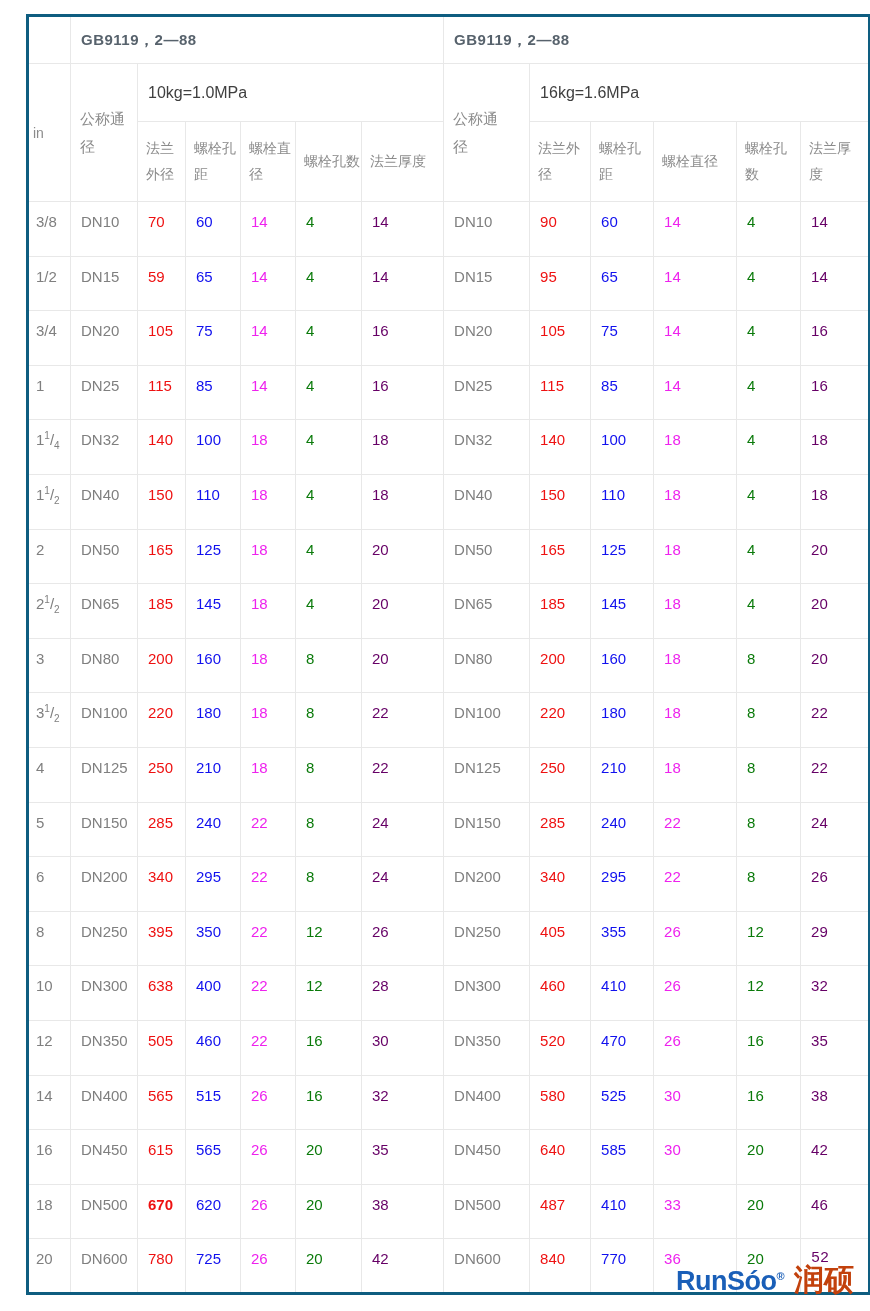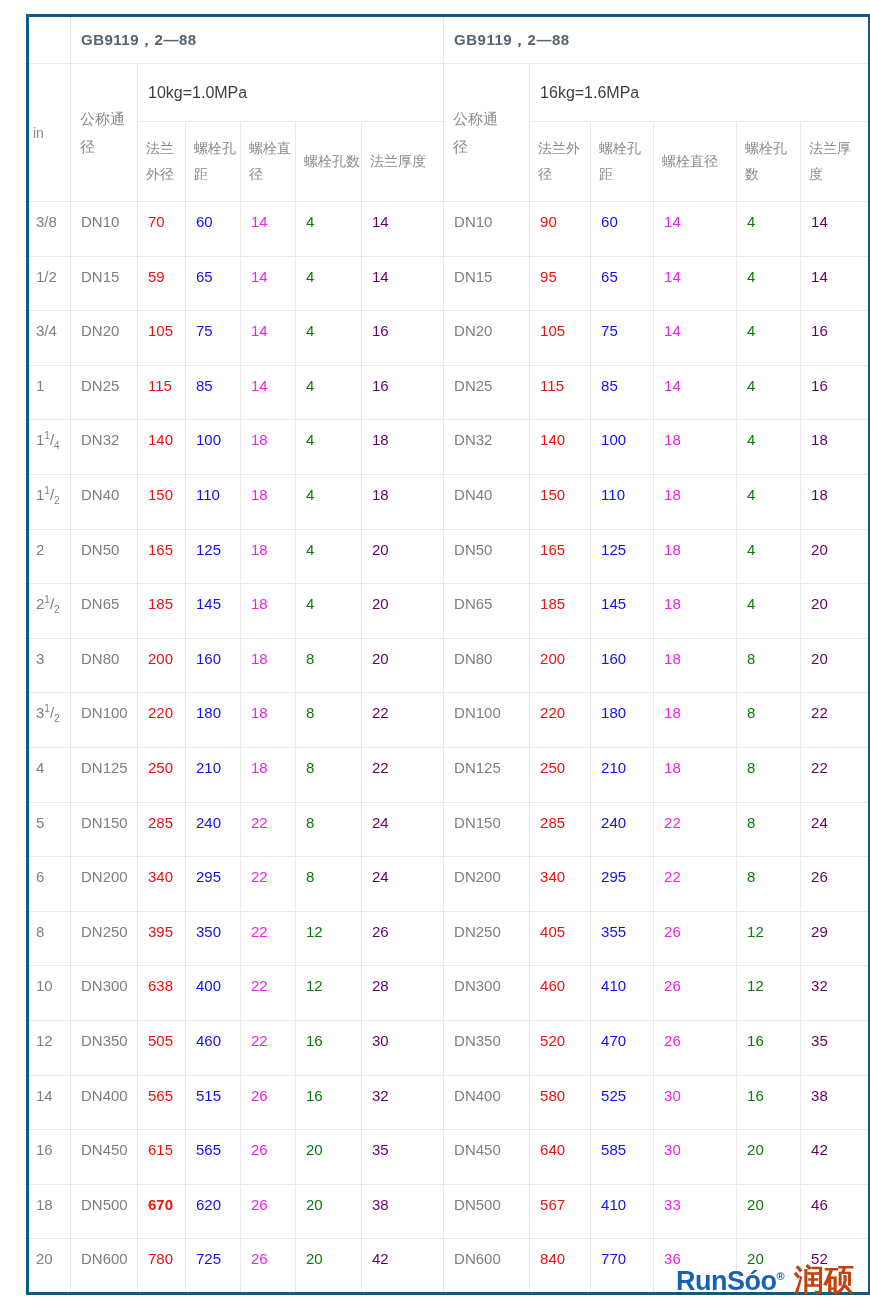--- a/index.html
+++ b/index.html
@@ -388,40 +388,40 @@
         </tr>
         <tr class="datarow">
           <td class="cell in-cell">18</td>
           <td class="cell dn-cell">DN500</td>
           <td class="cell val-cell" style="color: rgb(238, 17, 17); font-weight: bold;">670</td>
           <td class="cell val-cell" style="color: rgb(17, 17, 238);">620</td>
           <td class="cell val-cell" style="color: rgb(238, 34, 238);">26</td>
           <td class="cell val-cell" style="color: rgb(10, 122, 10);">20</td>
           <td class="cell val-cell" style="color: rgb(102, 0, 102);">38</td>
           <td class="cell dn-cell">DN500</td>
-          <td class="cell val-cell" style="color: rgb(238, 17, 17);">567</td>
+          <td class="cell val-cell" style="color: rgb(238, 17, 17);">487</td>
           <td class="cell val-cell" style="color: rgb(17, 17, 238);">410</td>
           <td class="cell val-cell" style="color: rgb(238, 34, 238);">33</td>
           <td class="cell val-cell" style="color: rgb(10, 122, 10);">20</td>
           <td class="cell val-cell" style="color: rgb(102, 0, 102);">46</td>
         </tr>
         <tr class="datarow">
           <td class="cell in-cell">20</td>
           <td class="cell dn-cell">DN600</td>
           <td class="cell val-cell" style="color: rgb(238, 17, 17);">780</td>
           <td class="cell val-cell" style="color: rgb(17, 17, 238);">725</td>
           <td class="cell val-cell" style="color: rgb(238, 34, 238);">26</td>
           <td class="cell val-cell" style="color: rgb(10, 122, 10);">20</td>
           <td class="cell val-cell" style="color: rgb(102, 0, 102);">42</td>
           <td class="cell dn-cell">DN600</td>
           <td class="cell val-cell" style="color: rgb(238, 17, 17);">840</td>
           <td class="cell val-cell" style="color: rgb(17, 17, 238);">770</td>
           <td class="cell val-cell" style="color: rgb(238, 34, 238);">36</td>
           <td class="cell val-cell" style="color: rgb(10, 122, 10);">20</td>
-          <td class="cell val-cell" style="color: rgb(102, 0, 102);">52</td>
+          <td class="cell val-cell" style="color: rgb(102, 0, 102); font-family: Liberation Mono, monospace;">52</td>
         </tr>
       </tbody>
   </table>
 
   <div class="logo">
     <span class="logo-latin" style="color: rgb(26, 95, 184);"><span>RunSóo</span><sup class="reg">®</sup></span>
     <span class="logo-cjk">润硕</span>
   </div>
 </div>
 

